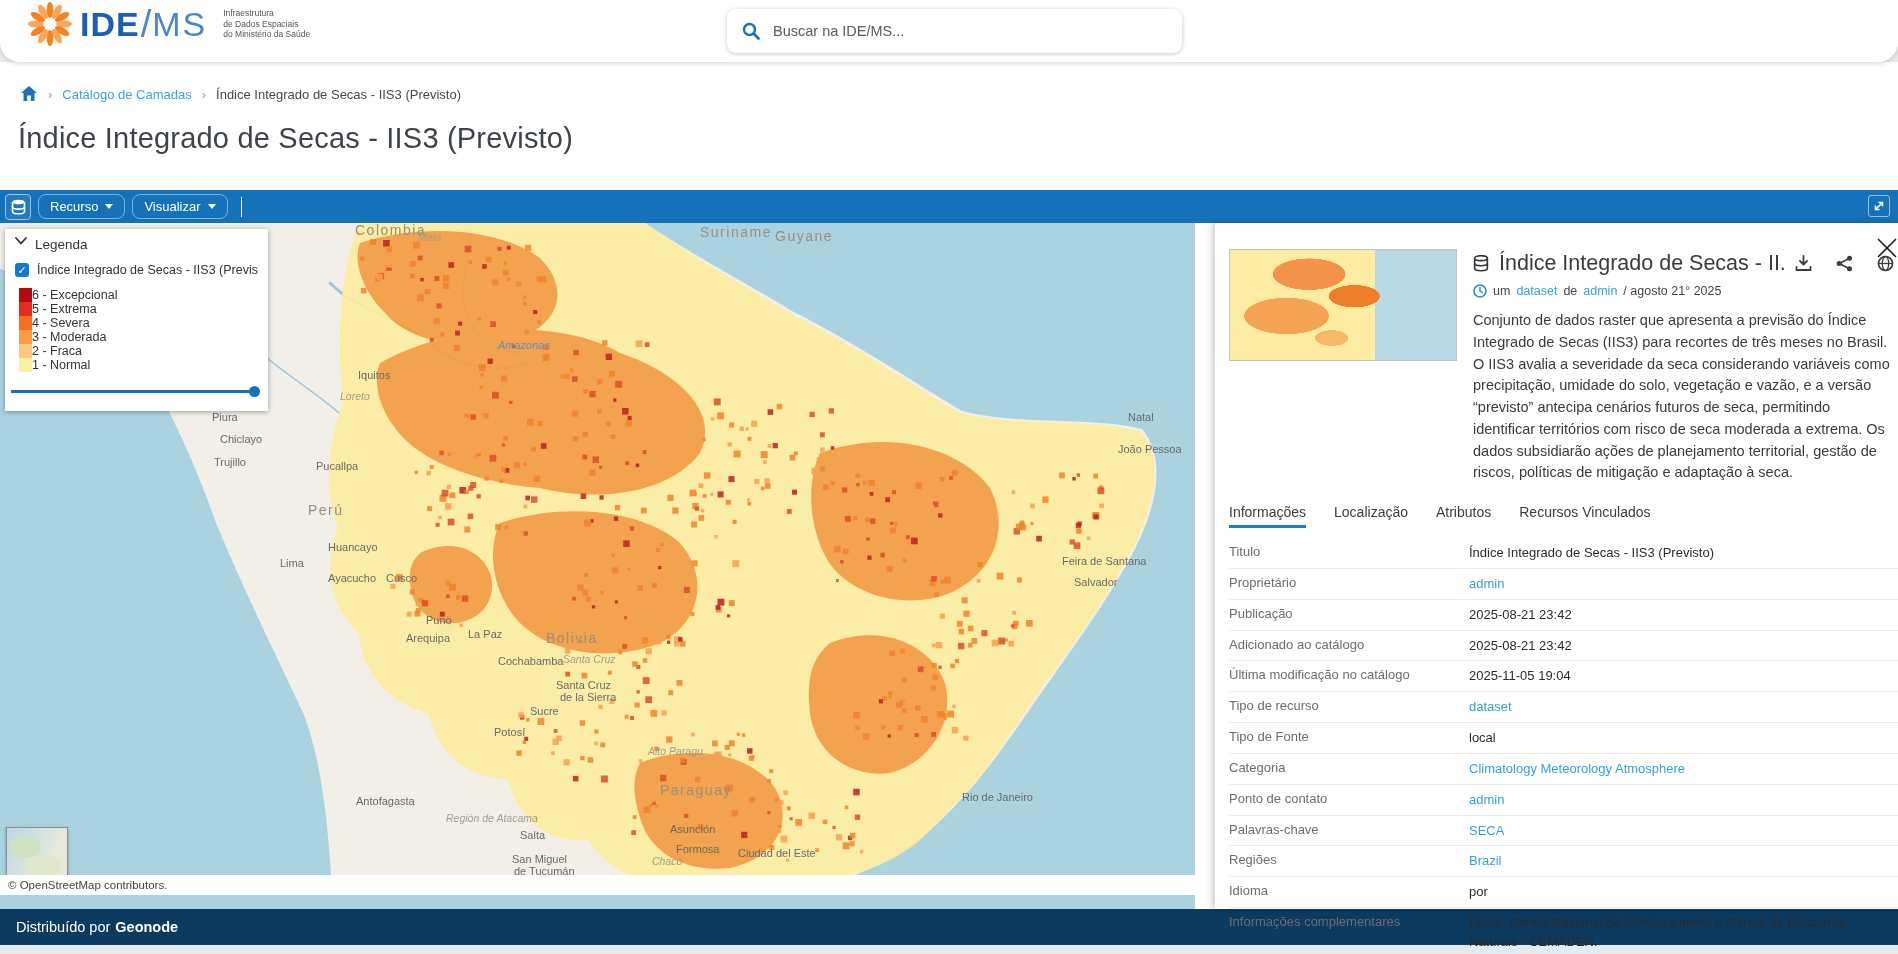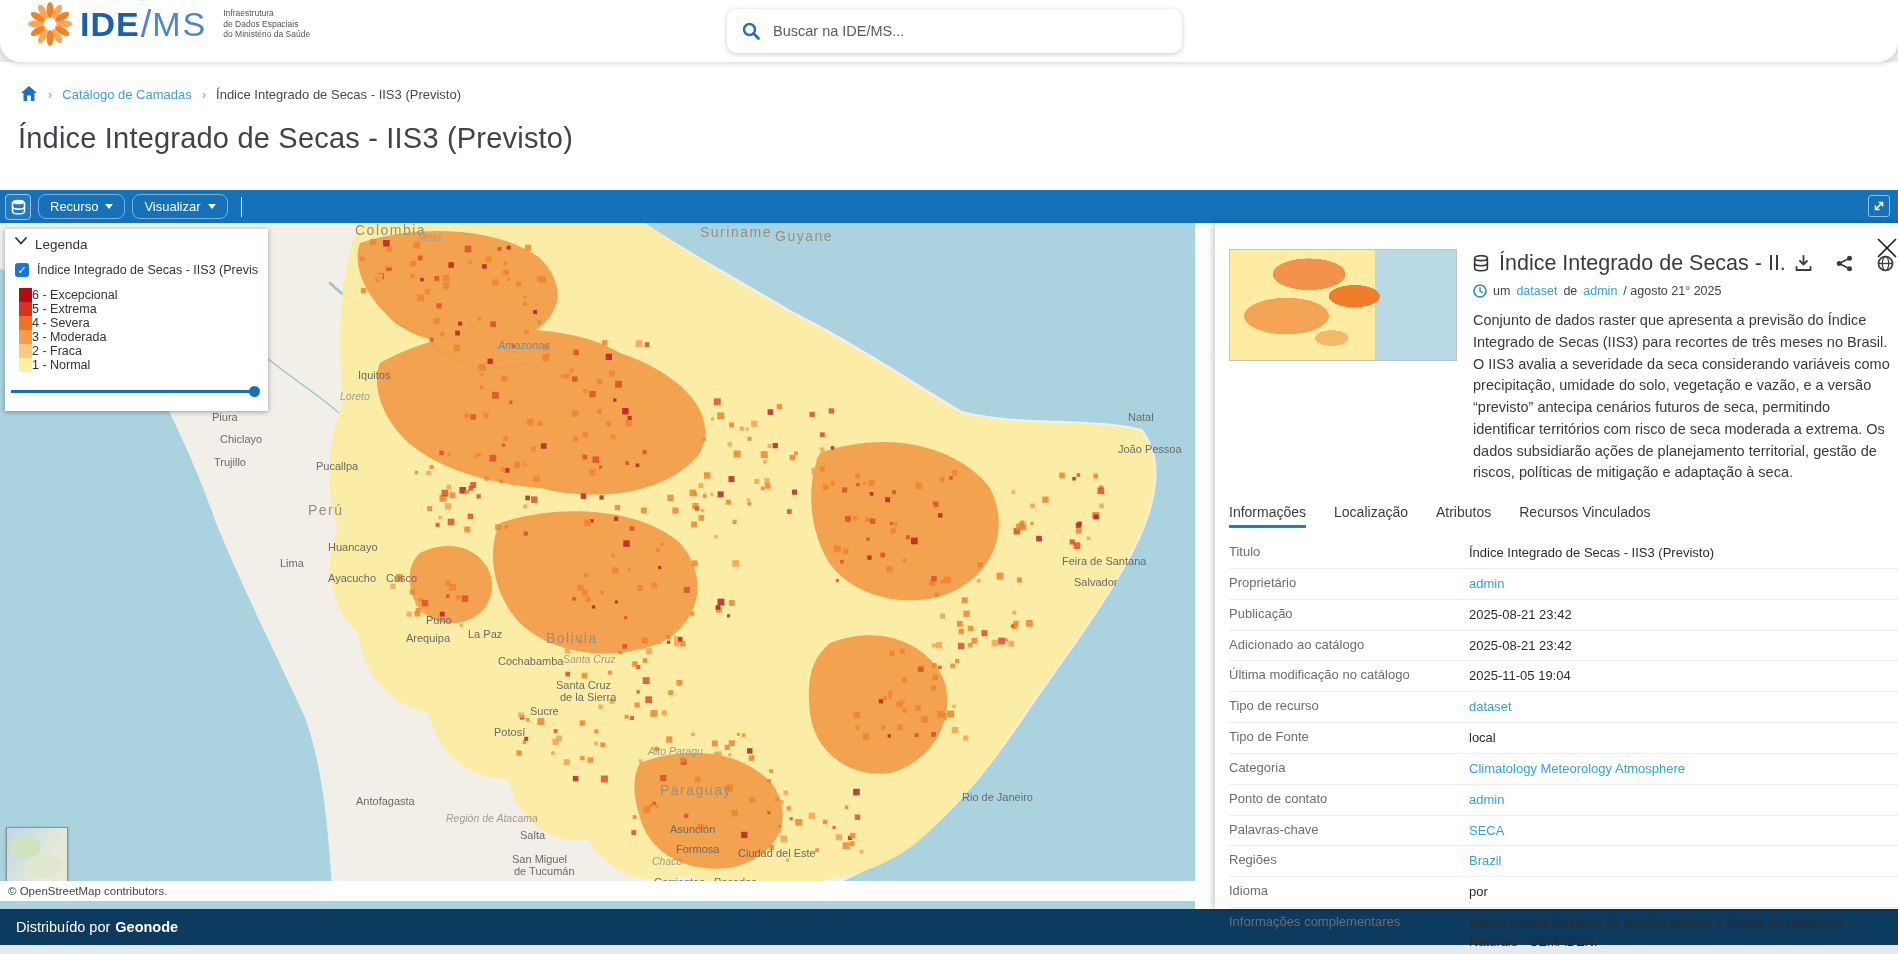--- a/index.html
+++ b/index.html
@@ -47,21 +47,21 @@
   .caret { width:0; height:0; border-left:4px solid transparent; border-right:4px solid transparent;
            border-top:5px solid #fff; display:inline-block; }
   .tb-divider { width:1px; height:20px; background:#fff; margin-left:6px; }
   .tb-expand { position:absolute; right:8px; top:5px; width:22px; height:22px;
                border:1px solid rgba(255,255,255,.55); border-radius:3px; display:flex;
                align-items:center; justify-content:center; cursor:pointer; }
 
   
   .content { display:flex; height:686px;gap:20px; }
   .map-col { width:1195px; position:relative; background:#aad3df; }
-  .map-attrib { position:absolute; left:0; bottom:8px; width:100%; height:20px; background:#fff;
+  .map-attrib { position:absolute; left:0; bottom:14px; width:100%; height:20px; background:#fff;
                 font-size:11.5px; color:#444; display:flex; align-items:center; padding-left:8px; }
   svg text { font-family:"Liberation Sans", sans-serif; }
   .lbl-city { fill:#6a6a6a; font-size:11px; }
   .lbl-country { fill:#9a8f7d; font-size:14px; letter-spacing:1.5px; }
   .lbl-region { fill:#a39c8c; font-size:10.5px; font-style:italic; }
   .lbl-water { fill:#5d93b8; font-size:11px; font-style:italic; }
 
   
   .legend { position:absolute; left:5px; top:6px; width:263px; background:#fff;
             box-shadow:0 1px 5px rgba(0,0,0,.35); font-size:13px; }

